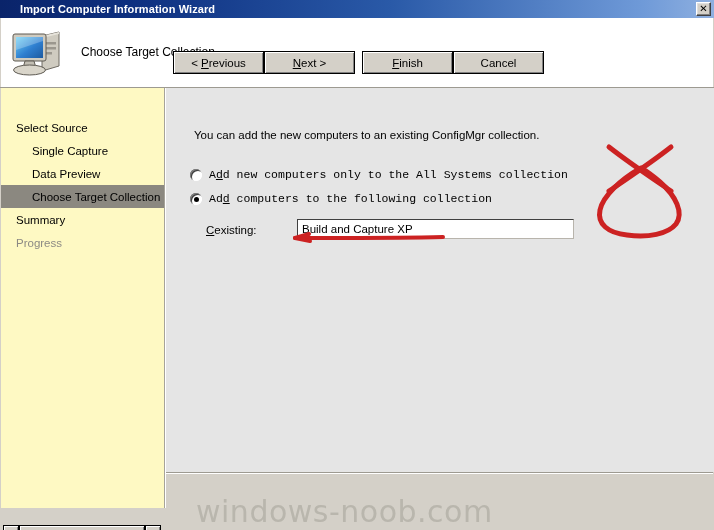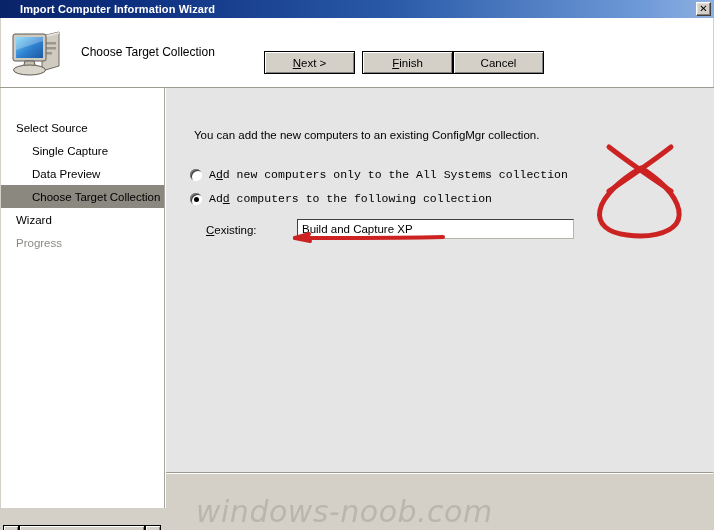--- a/index.html
+++ b/index.html
@@ -115,21 +115,21 @@
     background: #9d9a91;
   }
 
   
   .sidebar {
     position: absolute;
     left: 1px;
     top: 70px;
     width: 164px;
     height: 420px;
-    background: #ffffff;
+    background: #fef9c3;
     box-sizing: border-box;
   }
   .sidebar-list {
     position: absolute;
     left: 0;
     top: 28px;
     width: 164px;
   }
   .side-item {
     height: 23px;
@@ -360,21 +360,20 @@
   .watermark {
     position: absolute;
     left: 196px;
     top: 494px;
     font-family: "DejaVu Sans", sans-serif;
     font-size: 30px;
     color: #b9b6ad;
     letter-spacing: 0.5px;
     white-space: nowrap;
     pointer-events: none;
-    font-style: italic;
   }
 
   
   .annot {
     position: absolute;
     left: 0; top: 0;
     width: 714px;
     height: 530px;
     pointer-events: none;
   }
@@ -430,21 +429,21 @@
           <div class="side-item lvl1">
             <span>Single Capture</span>
           </div>
           <div class="side-item lvl1">
             <span>Data Preview</span>
           </div>
           <div class="side-item lvl1 current">
             <span>Choose Target Collection</span>
           </div>
           <div class="side-item lvl0">
-            <span>Wizard</span>
+            <span>Summary</span>
           </div>
           <div class="side-item lvl0 disabled">
             <span>Progress</span>
           </div>
         </div>
     </div>
     <div class="sidebar-divider2"></div>
     <div class="sidebar-divider"></div>
 
     <div class="main">
@@ -465,20 +464,21 @@
 
       <input class="collection-input" type="text" value="Build and Capture XP" style="">
 
 
     </div>
 
     <div class="footer-sep"></div>
     <div class="footer-sep-hi"></div>
     <div class="footer"></div>
 
+    <button class="nav-btn nav-prev"><span>&lt; </span><span class="mn">P</span><span>revious</span></button>
     <button class="nav-btn nav-next"><span></span><span class="mn">N</span><span>ext &gt;</span></button>
     <button class="nav-btn nav-finish"><span></span><span class="mn">F</span><span>inish</span></button>
     <button class="nav-btn nav-cancel"><span>Cancel</span></button>
 
     <div class="scrollbar">
       <div class="sb-arrow">◄</div>
       <div class="sb-track">
         <div class="sb-thumb"></div>
       </div>
       <div class="sb-arrow">►</div>

